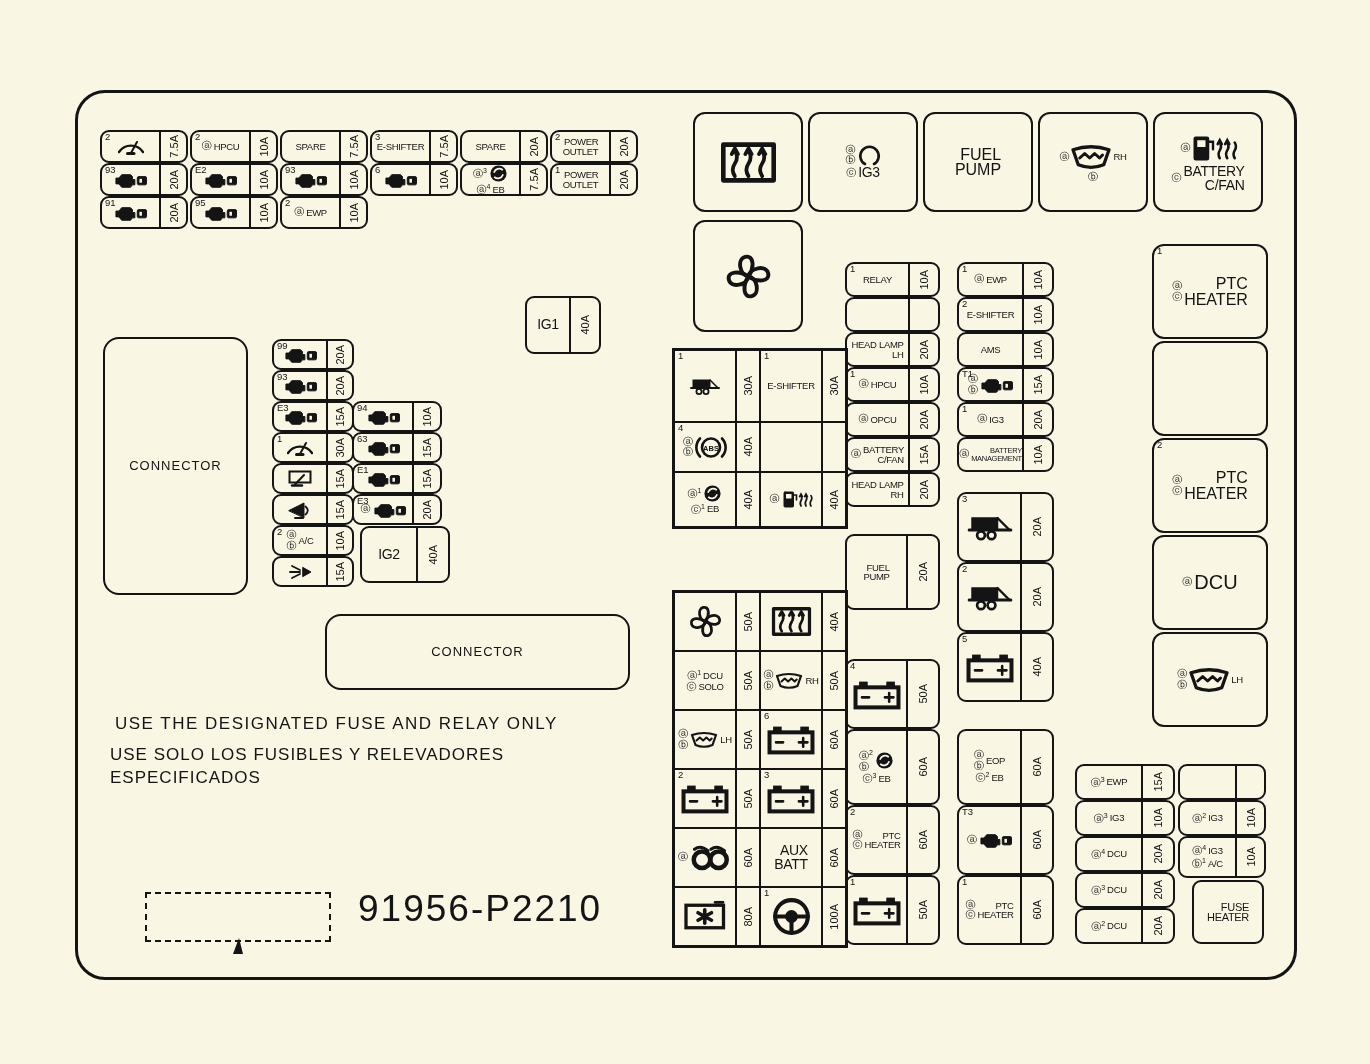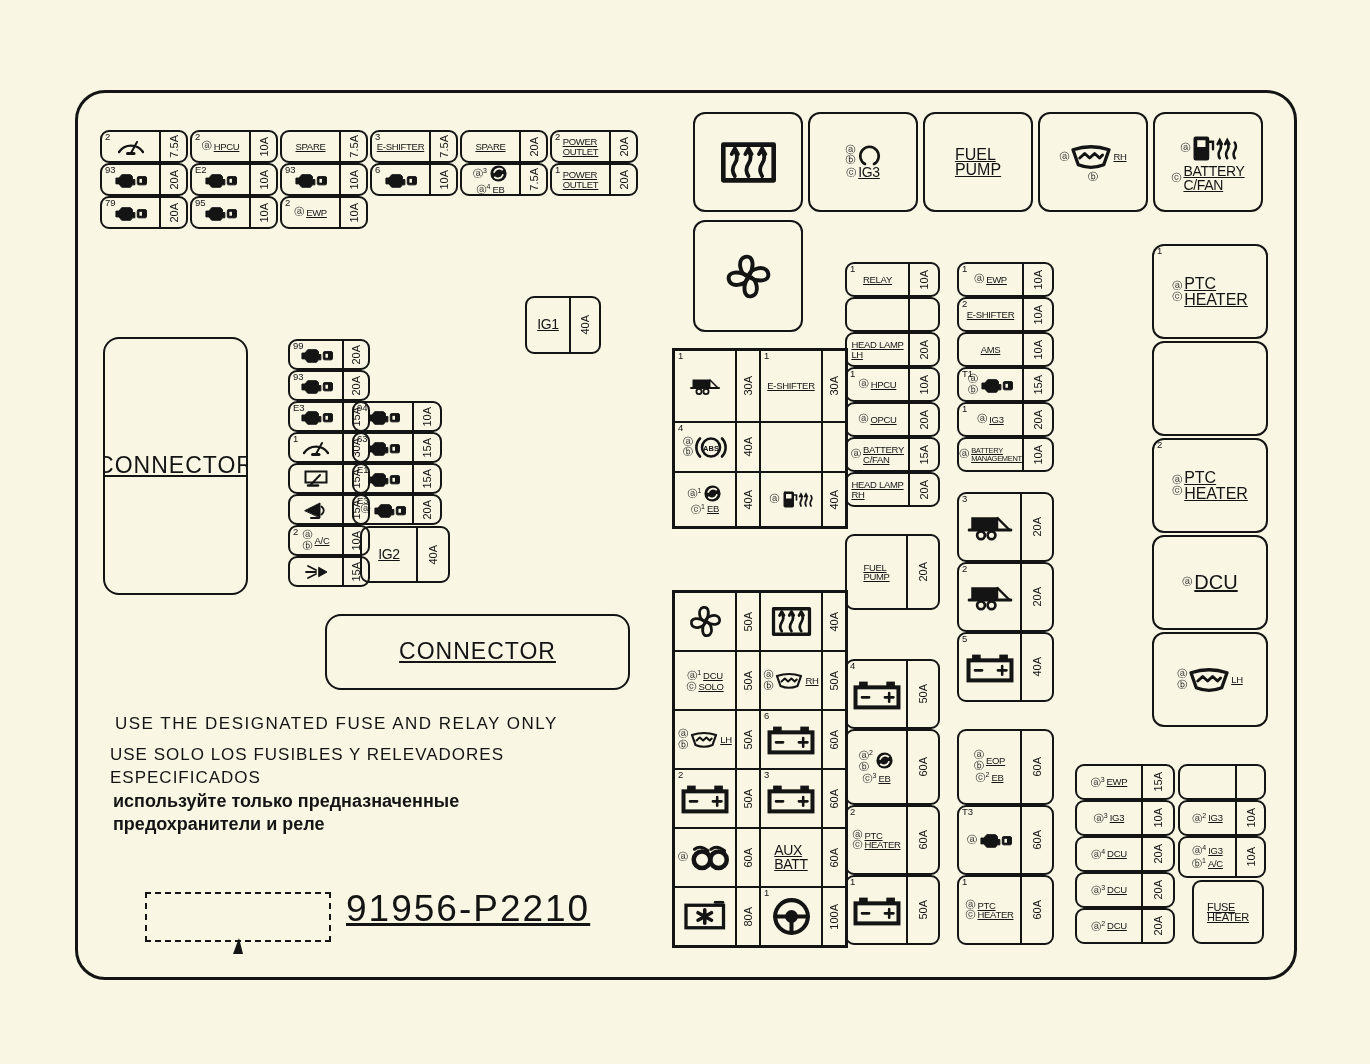--- a/index.html
+++ b/index.html
@@ -12,41 +12,41 @@
   .fuse{border:2px solid #141414;border-radius:9px;display:flex;background:transparent;box-sizing:border-box;}
   .fuse.none{border:none;visibility:hidden;}
   .fi{flex:1;display:flex;flex-direction:column;align-items:center;justify-content:center;position:relative;overflow:hidden;padding:1px;}
   .fa{border-left:2px solid #141414;display:flex;align-items:center;justify-content:center;flex:0 0 26px;}
   .vt{writing-mode:vertical-rl;transform:rotate(180deg);font-size:11px;white-space:nowrap;}
   .sup{position:absolute;top:0px;left:3px;font-size:9.5px;line-height:1;}
   .ln{display:flex;align-items:center;justify-content:center;gap:2px;line-height:1;}
   .mks{display:flex;flex-direction:column;justify-content:center;}
   .mk{font-size:10px;line-height:1.05;}
   .mk sup{font-size:7px;}
-  .tx{font-size:9.5px;line-height:0.95;text-align:left;white-space:pre-line;letter-spacing:-0.3px;text-decoration:underline;}
+  .tx{font-size:9.5px;line-height:0.95;text-align:right;white-space:pre-line;letter-spacing:-0.3px;}
   .ln.b1 .tx{font-size:14px;}
   .ln.b2 .tx{font-size:16px;letter-spacing:0;}
   .ln.b3 .tx{font-size:20px;letter-spacing:0;}
   .ln.sm .tx{font-size:7.5px;}
-  .ln.conn .tx{font-size:23px;letter-spacing:1px;}
+  .ln.conn .tx{font-size:13px;letter-spacing:1px;}
   .ln.fp .tx{font-size:11px;}
   .ic svg{display:block;}
   .ln.lg .ic{transform:scale(1.5);margin:6px;}
   .ln.xl .ic{transform:scale(2.1);}
   
   .tcell{border:1px solid #141414;display:flex;flex-direction:column;align-items:center;justify-content:center;position:relative;overflow:hidden;}
   .tbl{border:2px solid #141414;}
   
   #blk-topLeftGrid{left:100px;top:130px;grid-template-columns:repeat(6,88px);grid-auto-rows:33px;column-gap:2px;}
   #blk-topLeftGrid .fa{flex-basis:25px;}
   #blk-ig1{left:525px;top:296px;grid-template-columns:76px;grid-auto-rows:58px;}
   #blk-ig1 .fa{flex-basis:28px;}
   #blk-connectorLeft{left:103px;top:337px;grid-template-columns:145px;grid-auto-rows:258px;}
   #blk-connectorLeft .fuse{border-radius:16px;}
-  #blk-midLeftColA{left:288px;top:339px;grid-template-columns:82px;grid-auto-rows:31px;}
+  #blk-midLeftColA{left:272px;top:339px;grid-template-columns:82px;grid-auto-rows:31px;}
   #blk-midLeftColA .fa{flex-basis:24px;}
   #blk-midLeftColB{left:352px;top:401px;grid-template-columns:90px;grid-auto-rows:31px;}
   #blk-midLeftColB .fa{flex-basis:26px;}
   #blk-ig2{left:360px;top:526px;grid-template-columns:90px;grid-auto-rows:57px;}
   #blk-ig2 .fa{flex-basis:30px;}
   #blk-connectorBottom{left:325px;top:614px;grid-template-columns:305px;grid-auto-rows:76px;}
   #blk-connectorBottom .fuse{border-radius:16px;}
   #blk-topRelays{left:693px;top:112px;grid-template-columns:repeat(5,110px);grid-auto-rows:100px;column-gap:5px;}
   #blk-topRelays .fuse{border-radius:12px;}
   #blk-fanRelay{left:693px;top:220px;grid-template-columns:110px;grid-auto-rows:112px;}
@@ -71,21 +71,21 @@
   #blk-colG .fa{flex-basis:30px;}
   #blk-colH{left:1178px;top:764px;grid-template-columns:88px;grid-template-rows:36px 36px 42px;}
   #blk-colH .fa{flex-basis:27px;}
   #blk-fusePuller{left:1192px;top:880px;grid-template-columns:72px;grid-auto-rows:64px;}
   
   .note{position:absolute;white-space:pre-line;}
   #warn-en{left:115px;top:714px;font-size:17px;letter-spacing:1.5px;}
   #warn-es{left:110px;top:744px;font-size:17px;letter-spacing:1px;line-height:1.35;}
   #warn-ru{left:113px;top:790px;font-size:18px;font-weight:700;line-height:1.3;}
   #warn-ar{left:110px;top:836px;font-size:27px;direction:rtl;text-align:left;width:540px;text-align:left;}
-  #part-number{left:346px;top:888px;font-size:37px;letter-spacing:2px;text-decoration:underline;}
+  #part-number{left:358px;top:888px;font-size:37px;letter-spacing:2px;}
   #dash-box{position:absolute;left:145px;top:892px;width:182px;height:46px;border:2px dashed #141414;}
   #wedge{position:absolute;left:233px;top:938px;width:10px;height:16px;background:#141414;clip-path:polygon(60% 0,100% 100%,0 100%);}
 </style>
 </head>
 <body>
 
 <div id="canvas">
   <div class="outer"></div>
 
   <div class="blk" id="blk-topLeftGrid">
@@ -272,21 +272,21 @@
             <span class="tx">POWER
 OUTLET</span>
           </div>
         </div>
         <div class="fa">
           <span class="vt">20A</span>
         </div>
       </div>
       <div class="fuse">
         <div class="fi">
-          <span class="sup">79</span>
+          <span class="sup">91</span>
           <div class="ln">
             <span class="ic">
               <svg width="33" height="18" viewBox="0 0 34 18">
                 <g stroke="#141414">
                   <path d="M2 7 h3 l3-3.5 h9 l2 2 v3 h2.5 v5.5 h-2.5 l-2 2.5 H8 l-3-3.5 H2 Z" fill="#141414"></path>
                   <rect x="24" y="5.5" width="9.5" height="8.5" rx="1.5" fill="#141414"></rect>
                   <rect x="26.2" y="7.8" width="2.6" height="4" fill="#f9f6e4" stroke="none"></rect>
                 </g>
               </svg>
             </span>
@@ -1590,18 +1590,16 @@
             <span class="tx">FUSE
 HEATER</span>
           </div>
         </div>
       </div>
     </div>
 
   <div class="note" id="warn-en">USE THE DESIGNATED FUSE AND RELAY ONLY</div>
   <div class="note" id="warn-es">USE SOLO LOS FUSIBLES Y RELEVADORES
 ESPECIFICADOS</div>
-  <div class="note" id="warn-ru">используйте только предназначенные
-предохранители и реле</div>
   <div class="note" id="part-number">91956-P2210</div>
   <div id="dash-box"></div>
   <div id="wedge"></div>
 </div>
 
 </body></html>

